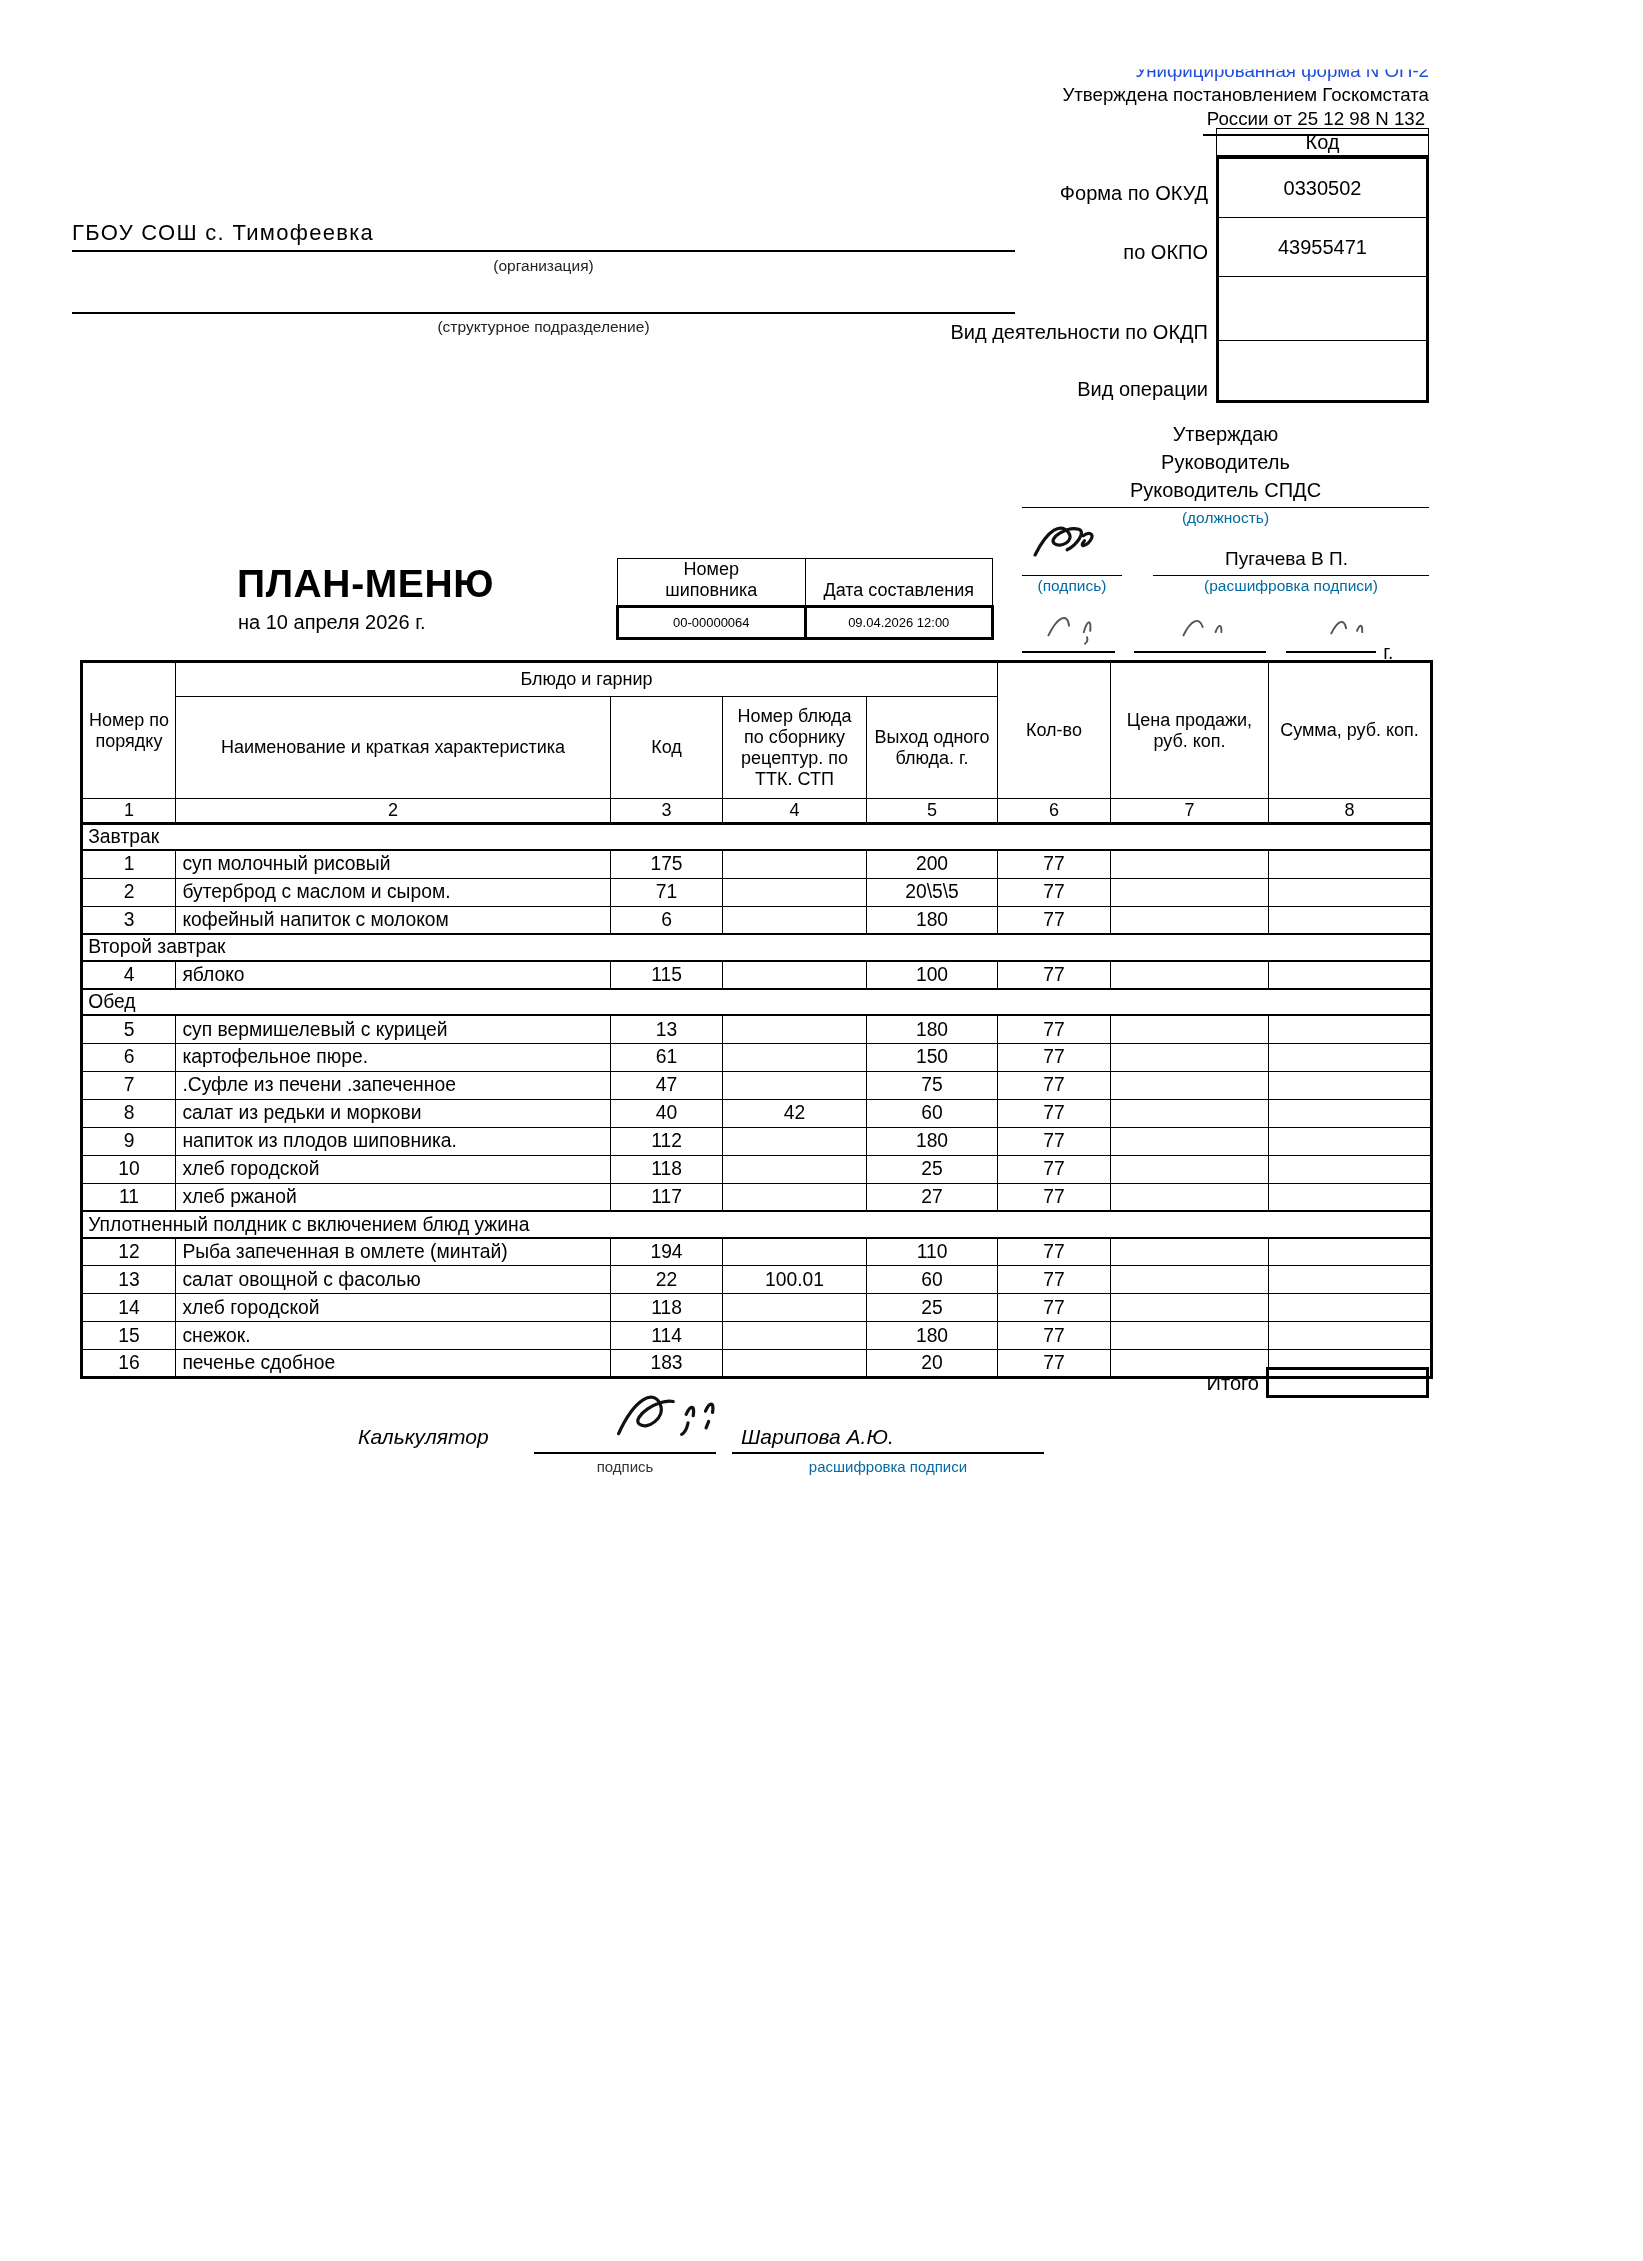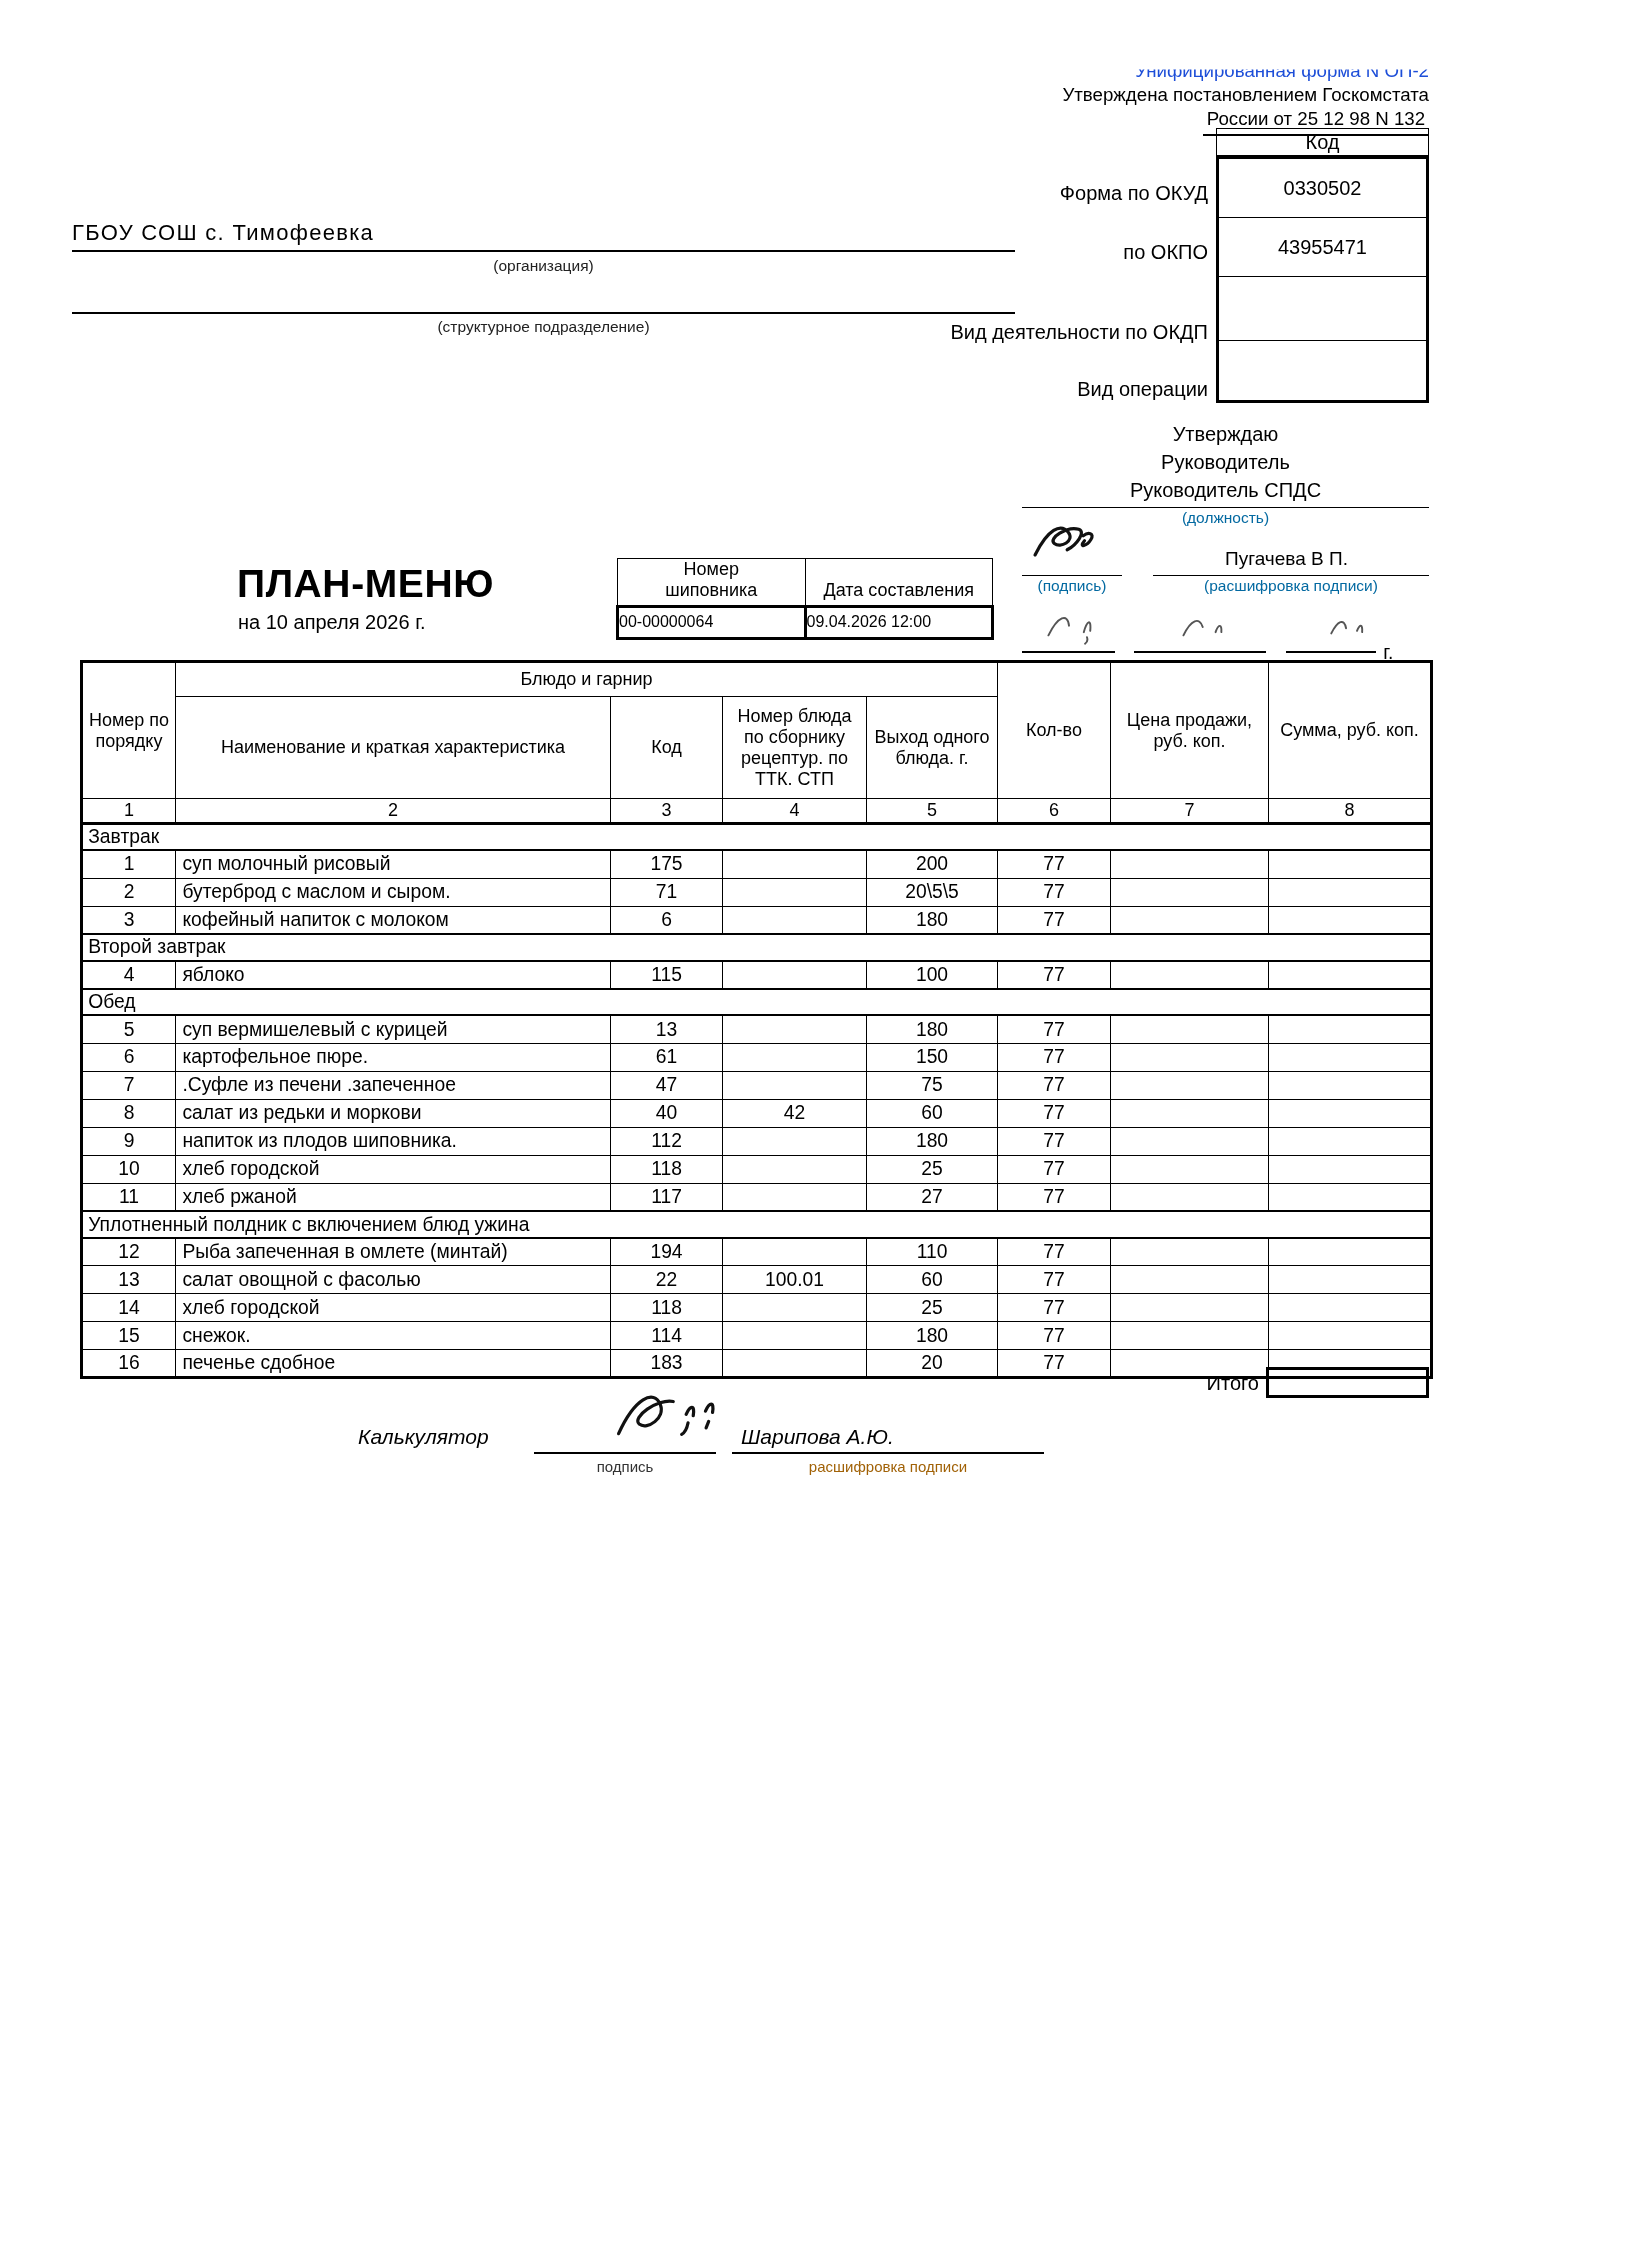--- a/index.html
+++ b/index.html
@@ -44,41 +44,41 @@
   .date-row .s1 { width:93px; } .date-row .s2 { width:132px; margin-left:19.3px; } .date-row .s3 { width:90px; margin-left:19.3px; }
   .date-row .yr { margin-left:7.7px; font-size:19.3px; line-height:19.3px; position:relative; top:9px; }
   .date-row svg { position:absolute; left:0; top:5.2px; }
   
   .doc-title { position:absolute; left:237px; top:562px; font-size:39px; font-weight:700; letter-spacing:0.6px; }
   .doc-subtitle { position:absolute; left:238px; top:611px; font-size:20px; }
   
   .doc-info { position:absolute; left:616px; top:558px; width:378px; border-collapse:collapse; table-layout:fixed; }
   .doc-info th { border:1.9px solid #000; height:43px; font-weight:400; font-size:18px; text-align:center; vertical-align:bottom; padding-bottom:3.9px; }
   .doc-info th .wrap-narrow { display:inline-block; max-width:116px; }
-  .doc-info td { border:3.2px solid #000; height:32px; font-size:16px; }
+  .doc-info td { border:3.2px solid #000; height:32px; font-size:13px; text-align:center; }
   
   .menu-table { position:absolute; left:80px; top:660px; width:1349px; border-collapse:collapse; table-layout:fixed; border:3.2px solid #000; }
   .menu-table th { border:1.9px solid #000; border-left-width:1.3px; border-right-width:1.3px; font-weight:400; font-size:18px; text-align:center; vertical-align:middle; padding:2.6px 5.2px; }
   .menu-table .group-th { height:35px; }
   .menu-table .hdr2 th { height:102px; }
   .menu-table .nums td { border:1.9px solid #000; border-left-width:1.3px; border-right-width:1.3px; border-bottom-width:3.2px; height:24.5px; font-size:18px; text-align:center; }
   .menu-table tbody td { border:1.9px solid #000; border-left-width:1.3px; border-right-width:1.3px; font-size:19.3px; height:28px; padding:1.3px 6.4px; text-align:center; white-space:nowrap; overflow:hidden; }
   .menu-table tbody td.c-name { text-align:left; }
   .menu-table tbody td.section-cell { text-align:left; height:25px; border-top-width:2.6px; border-bottom-width:2.6px; padding-left:5.2px; }
   
   .total-label { position:absolute; right:385px; top:1372px; font-size:20px; }
   .total-box { position:absolute; left:1266px; top:1367px; width:163px; height:31px; border:3.2px solid #000; font-size:19.3px; text-align:center; line-height:26px; }
   
   .calc-label { position:absolute; left:358px; top:1425px; font-size:21px; font-style:italic; }
   .f-scribble { position:absolute; left:599px; top:1379px; }
   .f-line1 { position:absolute; left:534px; top:1452px; width:182px; border-top:2.6px solid #000; }
   .f-cap1 { position:absolute; left:534px; top:1458px; width:182px; text-align:center; font-size:15px; color:#333; }
   .f-name { position:absolute; left:741px; top:1425px; font-size:21px; font-style:italic; }
   .f-line2 { position:absolute; left:732px; top:1452px; width:312px; border-top:2.6px solid #000; }
-  .f-cap2 { position:absolute; left:732px; top:1458px; width:312px; text-align:center; font-size:15px; color:#a16207; }
+  .f-cap2 { position:absolute; left:732px; top:1458px; width:312px; text-align:center; font-size:15px; color:#0369a1; }
 </style>
 </head>
 <body>
 
 <div class="page">
 
   <div class="form-ref">
     <div class="clip1">Унифицированная форма N ОП-2</div>
     <div>Утверждена постановлением Госкомстата</div>
     <div><span class="uline">России от 25 12 98 N 132</span></div>

